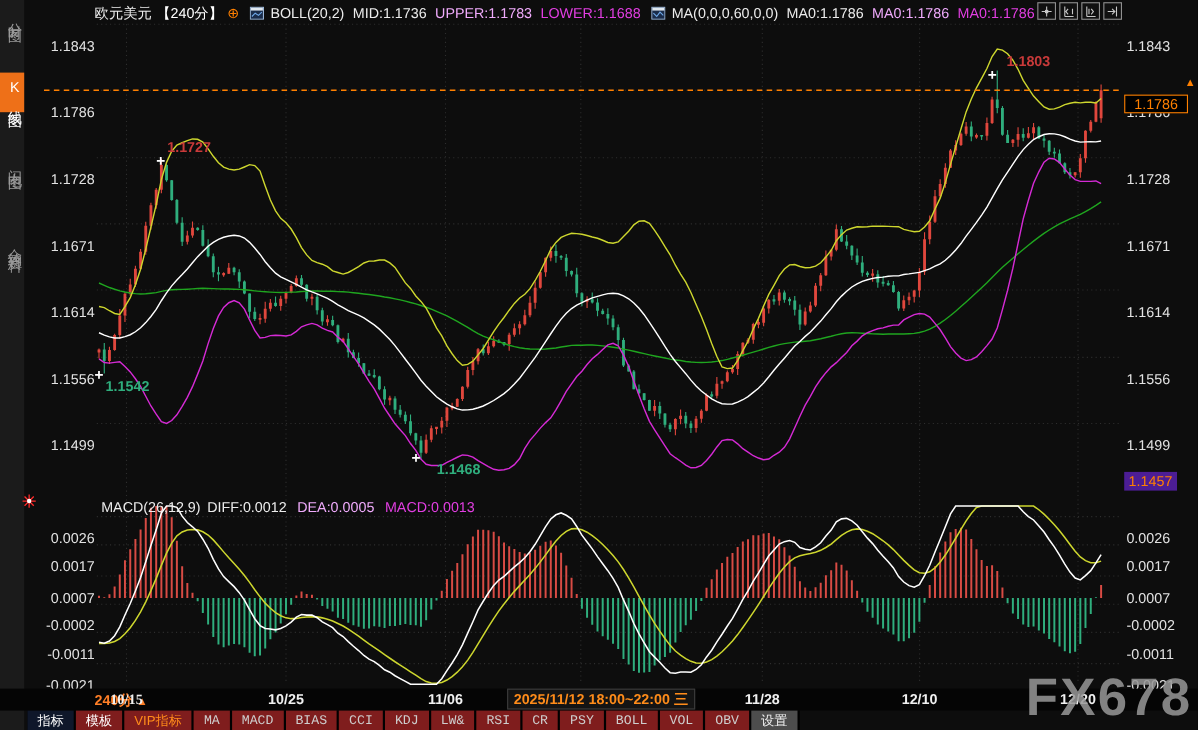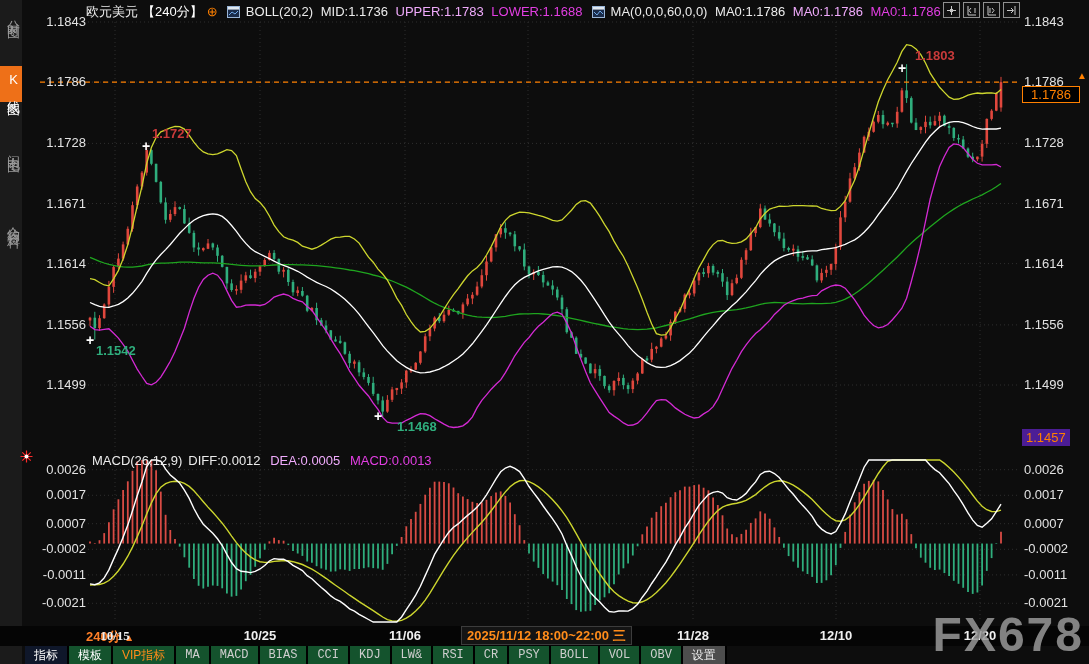--- a/index.html
+++ b/index.html
@@ -13,21 +13,21 @@
   
   #header{position:absolute;left:86px;top:3px;font-size:13px;white-space:nowrap;z-index:6;}
   #header span{margin-right:4px;}
   .c-white{color:#ececec}.c-period{color:#ffffff}.c-orange{color:#ff8000}
   .c-yellow{color:#f0abfc}.c-magenta{color:#e23ee2}
   .mini-chart-icon{display:inline-block;vertical-align:-2px;margin:0 2px;}
   #top-icons{position:absolute;right:69px;top:2px;display:flex;gap:3px;z-index:6;}
   .win-icon{width:15px;height:14px;border:1px solid #909090;background:#101010;display:flex;
             align-items:center;justify-content:center;cursor:pointer;}
   
-  .tick{position:absolute;font-size:13px;color:#e2e2e2;z-index:5;}
+  .tick{position:absolute;font-size:13px;color:#e2e2e2;z-index:5;margin-top:20px;}
   .tick-left{width:54px;text-align:right;left:32px;}
   .tick-right{left:1024px;text-align:left;}
   
   #macd-header{position:absolute;left:92px;top:453px;font-size:13px;white-space:nowrap;z-index:6;}
   #macd-header span{margin-right:6px;}
   
   .marker{position:absolute;font-size:13px;font-weight:bold;z-index:6;}
   .cross{position:absolute;color:#fff;font-size:14px;font-weight:bold;z-index:6;line-height:10px;}
   
   #price-tag{position:absolute;left:1022px;top:86px;width:56px;height:15px;border:1px solid #ff8000;
@@ -37,21 +37,21 @@
              padding:1px 4px;z-index:7;}
   
   #time-row{position:absolute;left:0;top:626px;width:1089px;height:20px;background:#050505;z-index:5;}
   #period-btn{position:absolute;left:86px;top:2px;color:#ff7f27;font-size:13px;font-weight:bold;cursor:pointer;}
   .time-label{position:absolute;top:2px;width:60px;margin-left:-30px;text-align:center;
               font-size:13px;font-weight:bold;color:#f0f0f0;}
   #sel-box{position:absolute;left:461px;top:0px;background:#141414;border:1px solid #3c3c3c;
            color:#ff8c1a;font-size:13px;font-weight:bold;padding:0 5px;line-height:17px;}
   
   #toolbar{position:absolute;left:25px;top:646px;height:18px;display:flex;background:#000;z-index:5;}
-  .tb{height:18px;line-height:18px;padding:0 9px;background:#14532d;margin-right:2px;
+  .tb{height:18px;line-height:18px;padding:0 9px;background:#7f1d1d;margin-right:2px;
       font-family:"Liberation Mono",monospace;font-size:12px;color:#cecece;cursor:pointer;white-space:nowrap;}
   .tb.tb-active{background:#0f172a;color:#fff;font-family:Liberation Serif, serif;}
   .tb.tb-vip{color:#ff8c1a;font-family:"Liberation Sans",sans-serif;}
   .tb.tb-white{color:#fff;font-family:"Liberation Sans",sans-serif;}
   .tb.tb-settings{background:#4d4d4d;color:#eee;font-family:"Liberation Sans",sans-serif;}
   
   #watermark{position:absolute;right:5px;bottom:-2px;font-size:48px;font-weight:bold;color:#989898;
              opacity:.85;letter-spacing:2px;z-index:9;pointer-events:none;line-height:1.3;}
   #star-icon{position:absolute;left:20px;top:449px;z-index:6;}
   #chart{position:absolute;left:0;top:0;z-index:1;}

